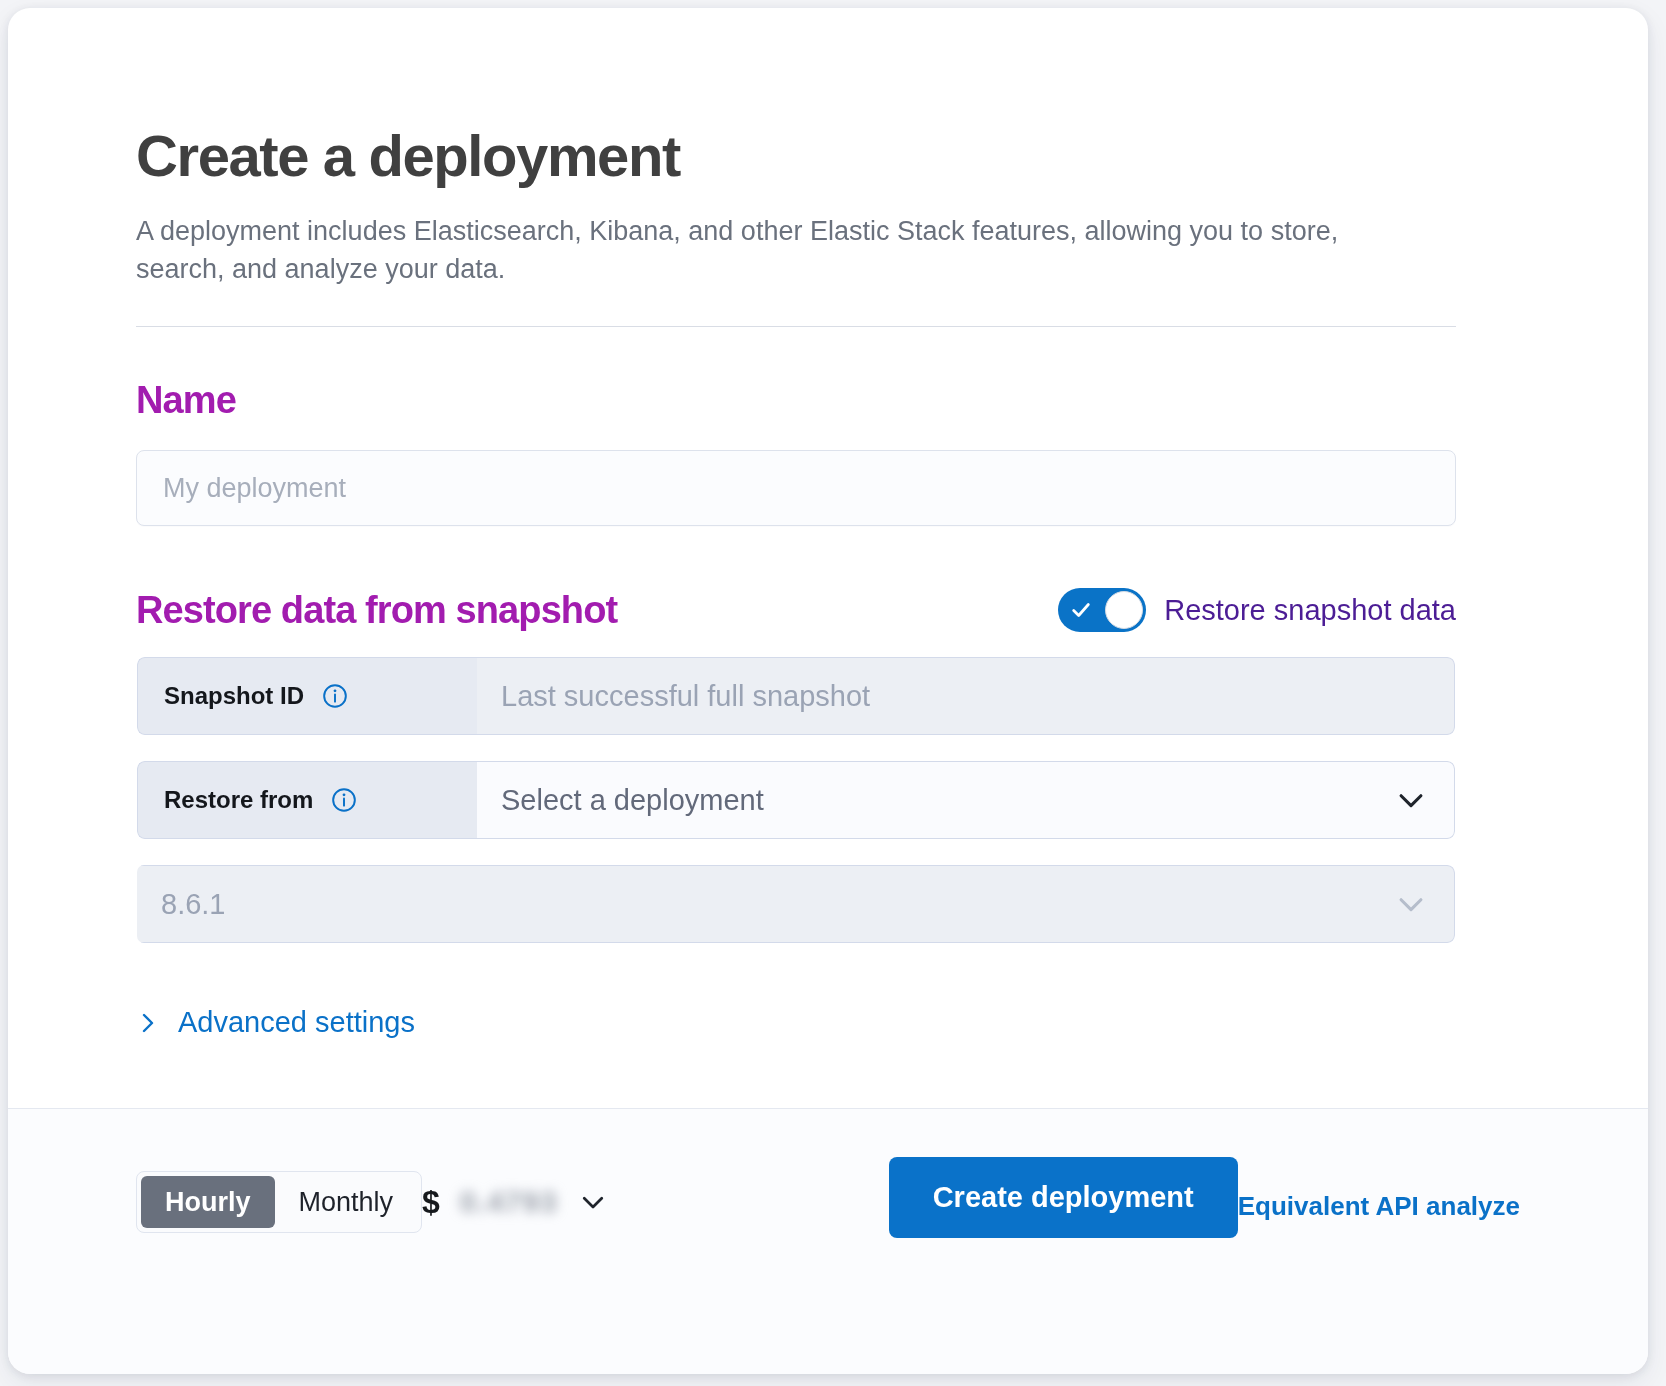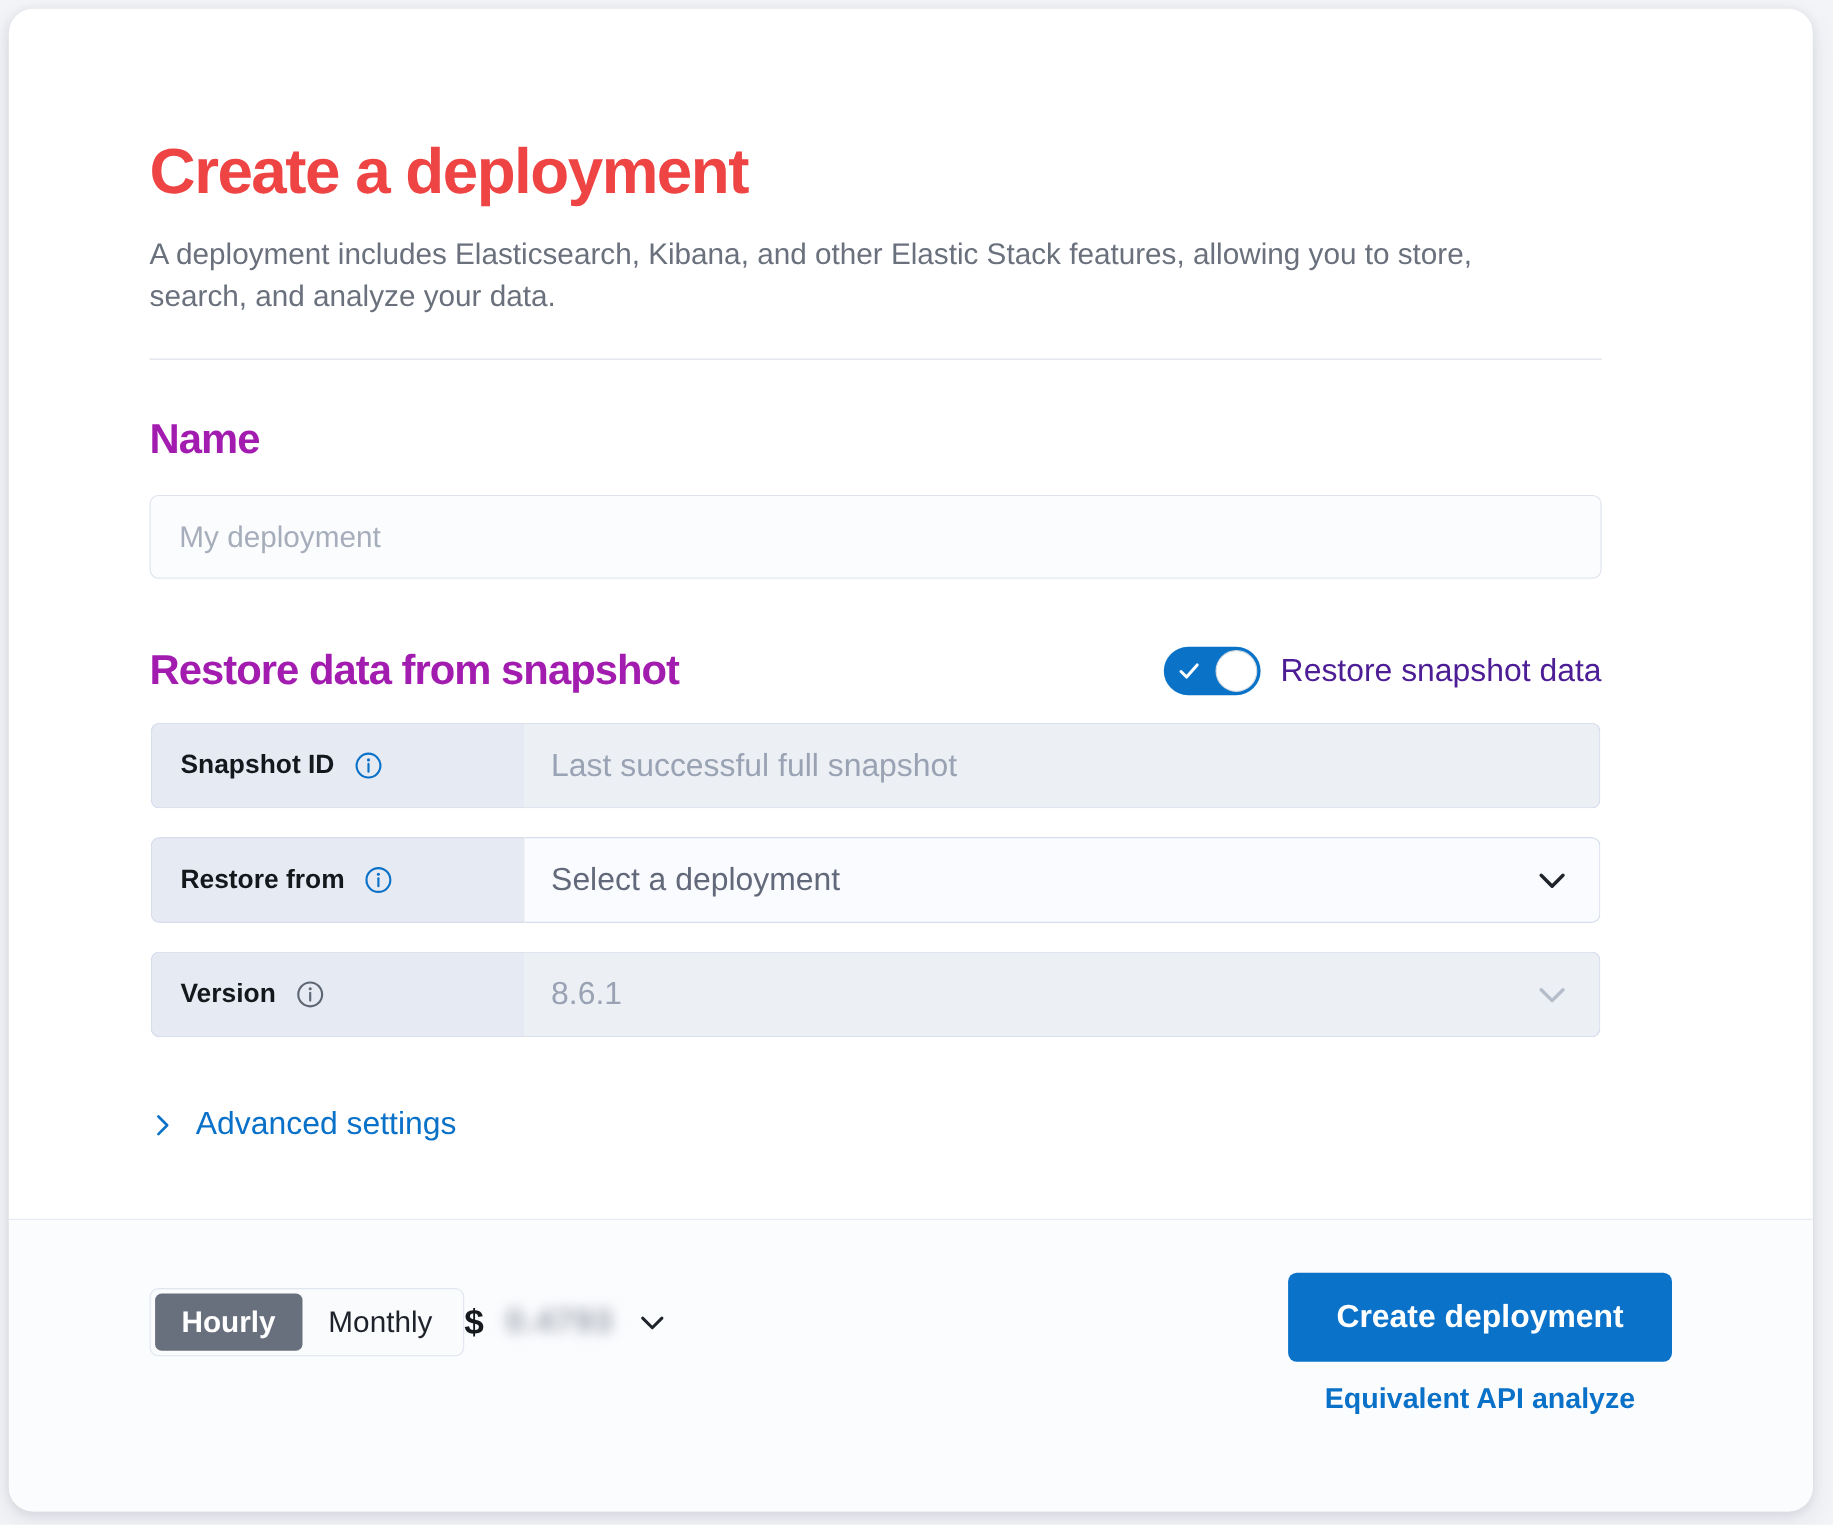--- a/index.html
+++ b/index.html
@@ -36,21 +36,21 @@
   .card-body {
     flex: 0 0 auto;
     padding: 118px 128px 0 128px;
   }
 
   .page-title {
     font-size: 58px;
     line-height: 1.05;
     font-weight: 800;
     letter-spacing: -1.4px;
-    color: #ef4444;
+    color: #404040;
   }
 
   .page-desc {
     margin-top: 26px;
     font-size: 27px;
     line-height: 1.40;
     color: #6a717d;
     max-width: 1290px;
     font-weight: 400;
   }
@@ -257,21 +257,21 @@
     font-weight: 700;
     color: #9aa0ab;
     filter: blur(6px);
     letter-spacing: 1px;
     user-select: none;
   }
   .price-chev { width: 30px; height: 30px; display:block; }
 
   .footer-right {
     display: flex;
-    flex-direction: column;
+    flex-direction: row;
     align-items: center;
   }
   .primary-btn {
     background: #0a72c9;
     color: #ffffff;
     font-size: 29px;
     font-weight: 700;
     border: none;
     border-radius: 8px;
     padding: 24px 44px;
@@ -348,28 +348,20 @@
           <div class="field-control enabled">
             <span class="val">Select a deployment</span>
             <svg class="chev" viewBox="0 0 24 24">
               <path d="M5 9 L12 16 L19 9" fill="none" stroke="#1f242c" stroke-width="2.2" stroke-linecap="round" stroke-linejoin="round"></path>
             </svg>
           </div>
         </div>
 
         
         <div class="field-row">
-          <div class="field-prepend">
-            <span class="lbl">Version</span>
-            <svg class="icon-info" viewBox="0 0 24 24">
-              <circle cx="12" cy="12" r="10" fill="none" stroke="#5d6673" stroke-width="1.8"></circle>
-              <circle cx="12" cy="7.2" r="1.3" fill="#5d6673"></circle>
-              <path d="M12 10.6 V17.2" stroke="#5d6673" stroke-width="1.8" stroke-linecap="round"></path>
-            </svg>
-          </div>
           <div class="field-control disabled">
             <span class="val">8.6.1</span>
             <svg class="chev" viewBox="0 0 24 24">
               <path d="M5 9 L12 16 L19 9" fill="none" stroke="#b5bdcb" stroke-width="2.2" stroke-linecap="round" stroke-linejoin="round"></path>
             </svg>
           </div>
         </div>
 
         <div class="adv-link">
           <svg class="adv-chev" viewBox="0 0 24 24">

